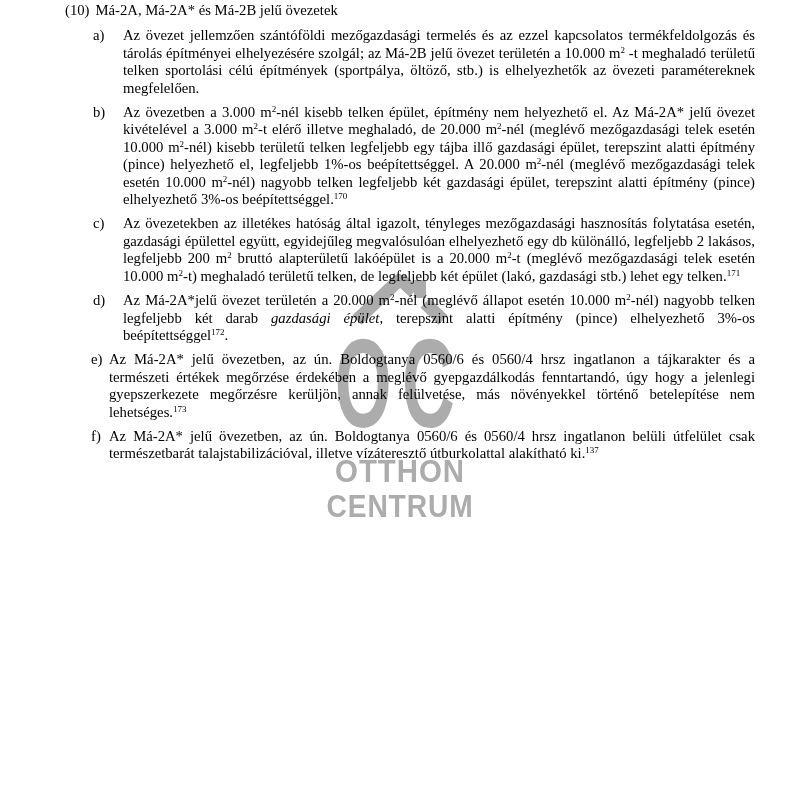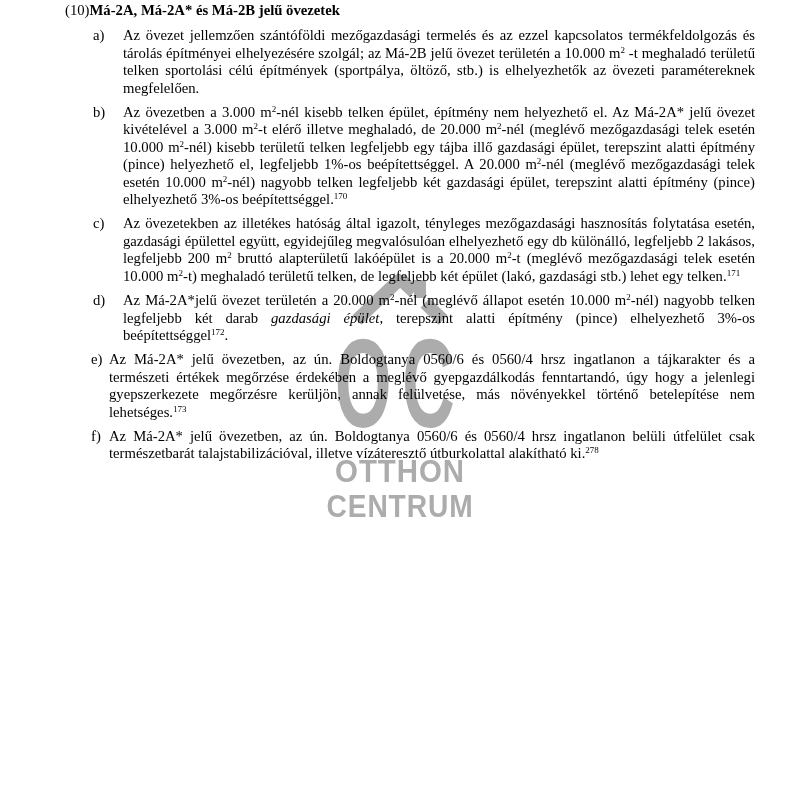--- a/index.html
+++ b/index.html
@@ -41,22 +41,22 @@
     transform: scaleX(0.88);
   }
 
   
   .content {
     position: absolute; left: 65px; top: 2px; width: 690px;
     z-index: 2;
     font-size: 14.7px; line-height: 17.4px;
   }
   .heading { margin: 0 0 8px 0; }
-  .heading .num { font-weight: normal; }
-  .heading .ttl { font-weight: bold; }
+  .heading .num { font-weight: normal; margin-right: 6px; }
+  .heading .ttl { font-weight: normal; }
 
   .item {
     position: relative;
     text-align: justify;
     margin: 0 0 7px 0;
   }
   .item.wide   { padding-left: 58px; }
   .item.narrow { padding-left: 44px; }
   .item .label { position: absolute; }
   .item.wide .label   { left: 28px; }
@@ -92,15 +92,15 @@
 <div class="content">
   <div class="heading">
     <span class="num">(10)</span><span class="ttl">Má-2A, Má-2A* és Má-2B jelű övezetek</span>
   </div>
   <div id="items">
       <div class="item wide"><span class="label">a)</span><span><span>Az övezet jellemzően szántóföldi mezőgazdasági termelés és az ezzel kapcsolatos termékfeldolgozás és tárolás építményei elhelyezésére szolgál; az </span><span class="b">Má-2B</span><span> jelű övezet területén a 10.000 m</span><span class="sup">2</span><span> -t meghaladó területű telken sportolási célú építmények (sportpálya, öltöző, stb.) is elhelyezhetők az övezeti paramétereknek megfelelően.</span></span></div>
       <div class="item wide"><span class="label">b)</span><span><span>Az övezetben a 3.000 m</span><span class="sup">2</span><span>-nél kisebb telken épület, építmény nem helyezhető el. Az Má-2A* jelű övezet kivételével a 3.000 m</span><span class="sup">2</span><span>-t elérő illetve meghaladó, de 20.000 m</span><span class="sup">2</span><span>-nél (meglévő mezőgazdasági telek esetén 10.000 m</span><span class="sup">2</span><span>-nél) kisebb területű telken legfeljebb egy tájba illő gazdasági épület, terepszint alatti építmény (pince) helyezhető el, legfeljebb 1%-os beépítettséggel. A 20.000 m</span><span class="sup">2</span><span>-nél (meglévő mezőgazdasági telek esetén 10.000 m</span><span class="sup">2</span><span>-nél) nagyobb telken legfeljebb két gazdasági épület, terepszint alatti építmény (pince) elhelyezhető 3%-os beépítettséggel.</span><span class="sup">170</span></span></div>
       <div class="item wide"><span class="label">c)</span><span><span>Az övezetekben az illetékes hatóság által igazolt, tényleges mezőgazdasági hasznosítás folytatása esetén, gazdasági épülettel együtt, egyidejűleg megvalósulóan elhelyezhető egy db különálló, legfeljebb 2 lakásos, legfeljebb 200 m</span><span class="sup">2</span><span> bruttó alapterületű lakóépület is a 20.000 m</span><span class="sup">2</span><span>-t (meglévő mezőgazdasági telek esetén 10.000 m</span><span class="sup">2</span><span>-t) meghaladó területű telken, de legfeljebb két épület (lakó, gazdasági stb.) lehet egy telken.</span><span class="sup">171</span></span></div>
       <div class="item wide"><span class="label">d)</span><span><span>Az </span><span class="b">Má-2A*</span><span>jelű övezet területén a 20.000 m</span><span class="sup">2</span><span>-nél (meglévő állapot esetén 10.000 m</span><span class="sup">2</span><span>-nél) nagyobb telken legfeljebb két darab </span><span class="i">gazdasági épület</span><span>, terepszint alatti építmény (pince) elhelyezhető 3%-os beépítettséggel</span><span class="sup">172</span><span>.</span></span></div>
       <div class="item narrow"><span class="label b">e)</span><span><span>Az Má-2A* jelű övezetben, az ún. Boldogtanya 0560/6 és 0560/4 hrsz ingatlanon a tájkarakter és a természeti értékek megőrzése érdekében a meglévő gyepgazdálkodás fenntartandó, úgy hogy a jelenlegi gyepszerkezete megőrzésre kerüljön, annak felülvetése, más növényekkel történő betelepítése nem lehetséges.</span><span class="sup">173</span></span></div>
-      <div class="item narrow"><span class="label">f)</span><span><span>Az Má-2A* jelű övezetben, az ún. Boldogtanya 0560/6 és 0560/4 hrsz ingatlanon belüli útfelület csak természetbarát talajstabilizációval, illetve vízáteresztő útburkolattal alakítható ki.</span><span class="sup">278</span></span></div>
+      <div class="item narrow"><span class="label">f)</span><span><span>Az Má-2A* jelű övezetben, az ún. Boldogtanya 0560/6 és 0560/4 hrsz ingatlanon belüli útfelület csak természetbarát talajstabilizációval, illetve vízáteresztő útburkolattal alakítható ki.</span><span class="sup">137</span></span></div>
     </div>
 </div>
 
 </body></html>

